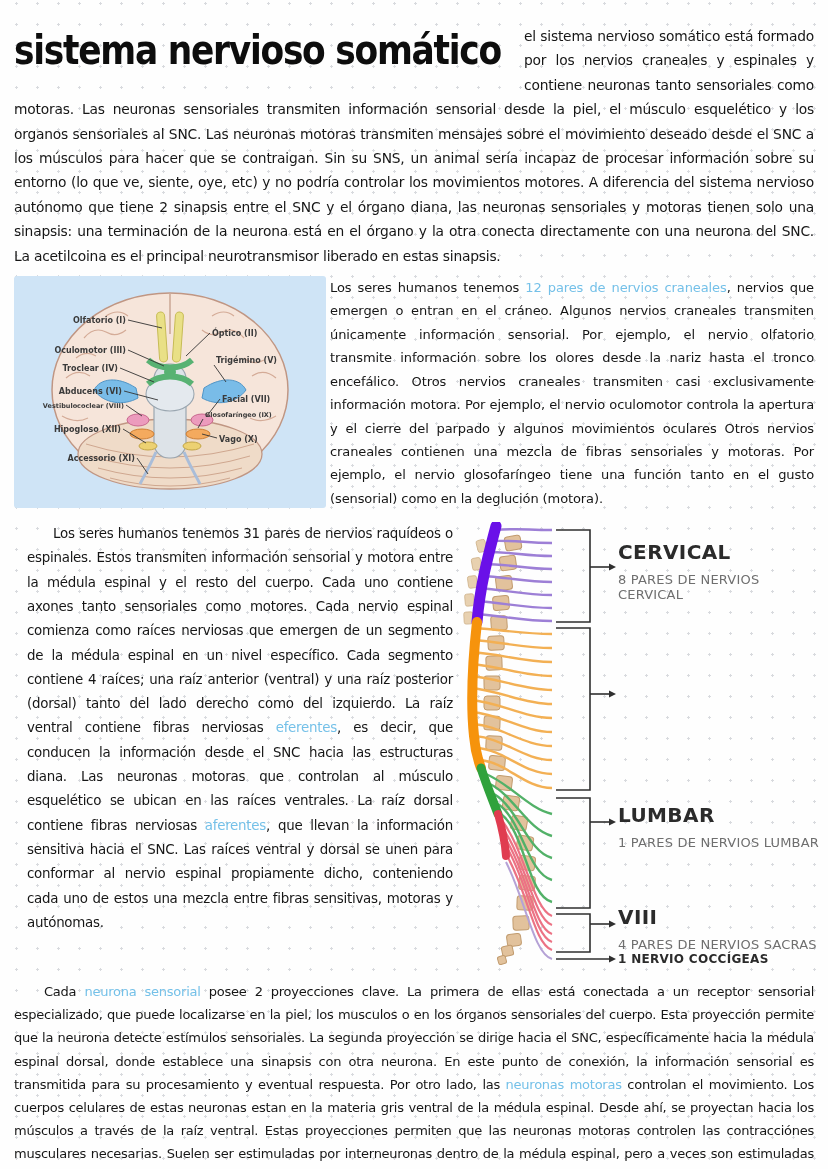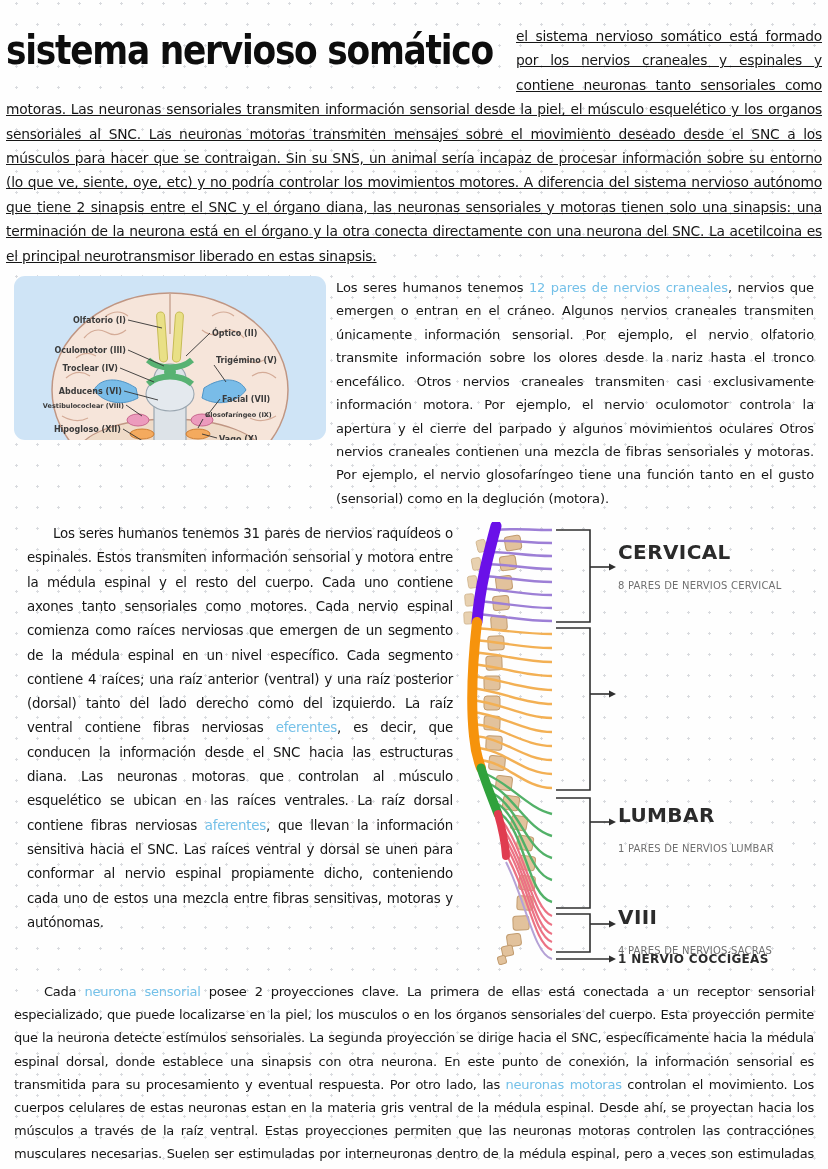--- a/index.html
+++ b/index.html
@@ -3,38 +3,38 @@
 <meta charset="utf-8">
 <style>
   html,body{margin:0;padding:0;background:#e9e9ec;}
   .page{
     position:relative;width:828px;height:1169px;margin:0 auto;overflow:hidden;
     background-color:#fefefe;
     background-image:radial-gradient(circle,#d8dade 1.1px,rgba(0,0,0,0) 1.3px);
     background-size:21px 21px;background-position:6px 14px;
     font-family:"DejaVu Sans",sans-serif;color:#161616;
   }
-  .intro{padding:24px 6px 0;text-decoration:underline;}
+  .intro{padding:24px 14px 0;}
   .title{float:left;width:502px;height:50px;margin:2px 8px 4px 0;}
   .title-inner{display:inline-block;white-space:nowrap;font-size:41px;font-weight:900;
     letter-spacing:-1.5px;transform:scaleX(.84);transform-origin:0 50%;color:#0d0d0d;}
   .body-text{margin:0;font-size:13.8px;line-height:24.4px;letter-spacing:-.2px;text-align:justify;}
   .hl{color:#74c0e8;}
   .mid{display:flex;height:238px;padding:0 14px;margin-top:8px;overflow:hidden;}
-  .brain-panel{flex:none;width:312px;height:164px;border-radius:11px;overflow:hidden;}
-  .mid-text{flex:1;margin:0;padding-left:10px;font-size:13px;line-height:23.4px;
+  .brain-panel{flex:none;width:312px;height:232px;border-radius:3px;overflow:hidden;}
+  .mid-text{flex:1;margin:0;padding-left:4px;font-size:13px;line-height:23.4px;
     letter-spacing:-.1px;text-align:justify;}
   .spinal{position:relative;height:452px;margin-top:8px;}
   .spinal-text{width:426px;margin:0;padding-left:27px;font-size:13.4px;line-height:24.3px;
     letter-spacing:-.25px;text-align:justify;text-indent:26px;}
   .spine-fig{position:absolute;left:430px;top:0;width:398px;height:452px;}
   .spine-fig svg{position:absolute;left:0;top:0;}
   .spine-label{position:absolute;left:188px;}
   .spine-label .t{font-size:20px;font-weight:800;letter-spacing:.4px;color:#2b2b2b;line-height:1.05;}
-  .spine-label .s{font-size:10px;color:#6f6f6f;letter-spacing:.2px;margin-top:17px;}
+  .spine-label .s{font-size:13px;color:#6f6f6f;letter-spacing:.2px;margin-top:9px;}
   .cocc{font-size:12px;font-weight:700;color:#2b2b2b;letter-spacing:.3px;}
   .outro{margin:0;padding:6px 14px 0;font-size:13px;line-height:23.2px;letter-spacing:-.25px;
     text-align:justify;text-indent:30px;}
   .blabel{font-weight:600;fill:#3a3a3a;font-size:8px;}
   .blabel-sm{font-weight:600;fill:#3a3a3a;font-size:6.5px;}
   .leader{stroke:#333;stroke-width:.9;fill:none;}
   .bracket{stroke:#2f2f2f;stroke-width:1.6;fill:none;}
 </style>
 </head>
 <body>

